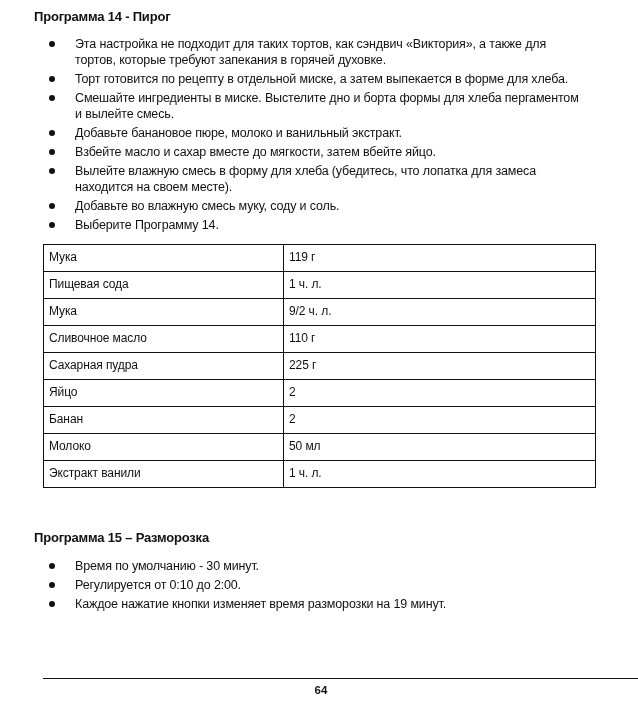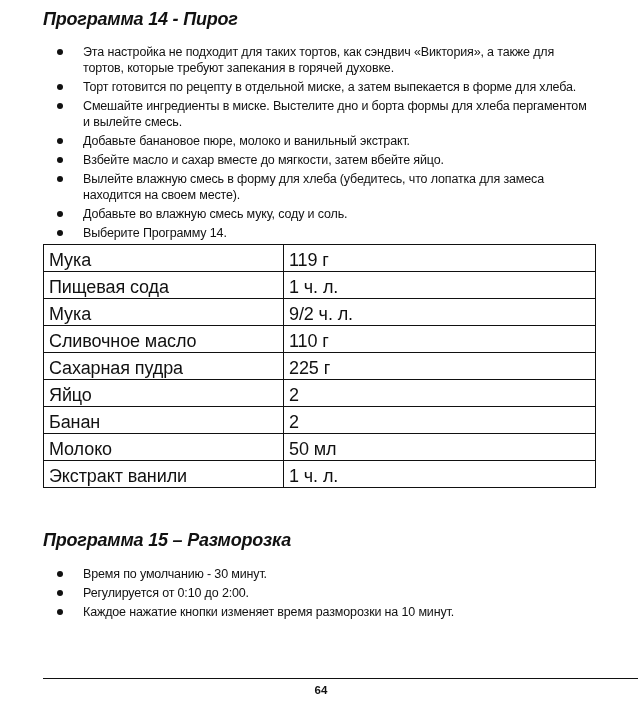--- a/index.html
+++ b/index.html
@@ -11,34 +11,33 @@
       width: 638px;
       height: 709px;
       position: relative;
       overflow: hidden;
       font-family: "Liberation Sans", "DejaVu Sans", sans-serif;
       color: #111111;
       font-size: 12.5px;
     }
     .heading {
       position: absolute;
-      left: 43px;
+      left: 34px;
       font-weight: bold;
-      font-size: 18px;
+      font-size: 13px;
       letter-spacing: -0.2px;
-      font-style: italic;
     }
     #h14 { top: 9px; }
     #h15 { top: 530px; }
 
     ul.bullets {
       position: absolute;
       left: 43px;
       width: 540px;
-      margin: 8px;
+      margin: 0;
       padding: 0;
       list-style: none;
     }
     ul.bullets li {
       position: relative;
       padding-left: 32px;
       line-height: 16px;
       margin-bottom: 3px;
       letter-spacing: -0.15px;
     }
@@ -53,21 +52,21 @@
     }
     #list14 { top: 36px; }
     #list15 { top: 558px; }
 
     table.ingredients {
       position: absolute;
       left: 43px;
       top: 244px;
       width: 553px;
       border-collapse: collapse;
-      font-size: 18px;
+      font-size: 12px;
     }
     table.ingredients td {
       border: 1.5px solid #111;
       height: 27px;
       padding: 0 5px;
       vertical-align: top;
       padding-top: 5px;
       box-sizing: border-box;
       letter-spacing: -0.1px;
     }
@@ -147,17 +146,17 @@
         <td>1 ч. л.</td>
       </tr>
   </tbody>
 </table>
 
 <div id="h15" class="heading">Программа 15 – Разморозка</div>
 
 <ul id="list15" class="bullets">
   <li><span class="dot"></span><span>Время по умолчанию - 30 минут.</span></li>
   <li><span class="dot"></span><span>Регулируется от 0:10 до 2:00.</span></li>
-  <li><span class="dot"></span><span>Каждое нажатие кнопки изменяет время разморозки на 10 минут.</span></li>
+  <li><span class="dot"></span><span>Каждое нажатие кнопки изменяет время разморозки на 19 минут.</span></li>
 </ul>
 
 <div class="footer-rule"></div>
 <div class="page-number">64</div>
 
 </body></html>

